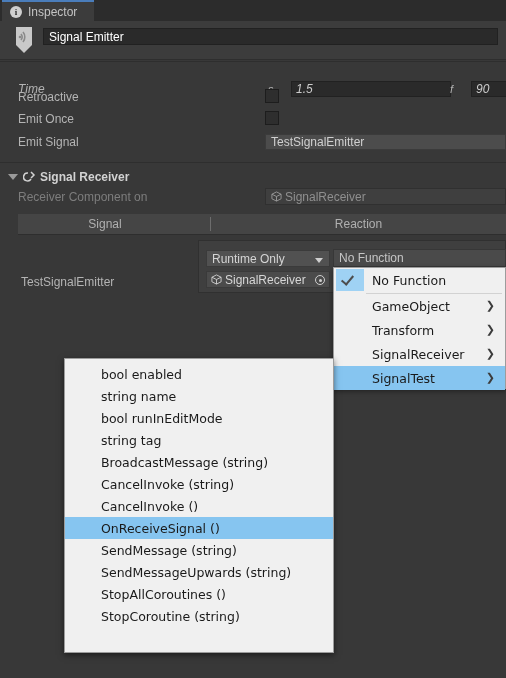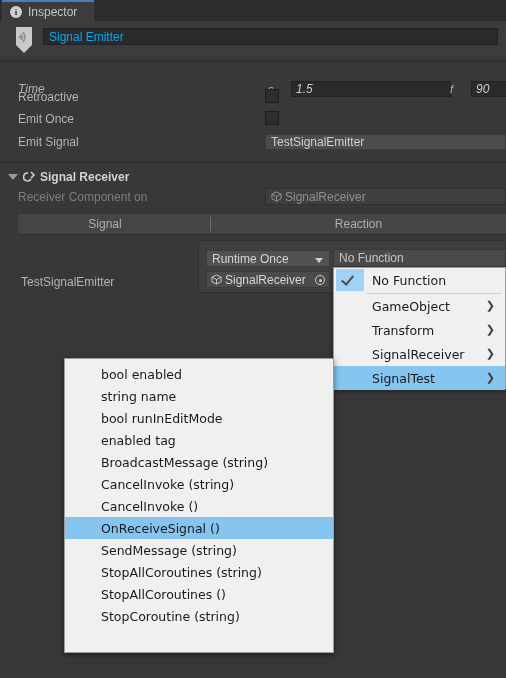--- a/index.html
+++ b/index.html
@@ -78,21 +78,21 @@
   #name-field {
     position: absolute;
     left: 43px; top: 7px;
     width: 455px; height: 17px;
     background: #2a2a2a;
     border: 1px solid #212121;
     box-sizing: border-box;
     display: flex;
     align-items: center;
     padding-left: 5px;
-    color: #0ea5e9;
+    color: #ffffff;
     font-size: 12px;
   }
 
   
   #props-block {
     position: absolute;
     left: 0; top: 61px;
     width: 506px; height: 100px;
     background: #383838;
     border-top: 1px solid #2e2e2e;
@@ -474,21 +474,21 @@
     <span class="col" style="left:0px; width:174px;">Signal</span>
     <div id="col-divider"></div>
     <span class="col" style="left:193px; width:295px;">Reaction</span>
   </div>
   <div id="header-underline"></div>
 
   <div id="reaction-box"></div>
   <span id="signal-row-name">TestSignalEmitter</span>
 
   <div id="runtime-dropdown">
-    <span>Runtime Once</span>
+    <span>Runtime Only</span>
     <span class="dd-arrow"></span>
   </div>
 
   <div id="object-field">
     <svg class="cube-icon" viewBox="0 0 12 12">
       <path d="M6 1 L11 3.5 L6 6 L1 3.5 Z" fill="none" stroke="#d0d0d0" stroke-width="1"></path>
       <path d="M1 3.5 V8.5 L6 11 V6" fill="none" stroke="#d0d0d0" stroke-width="1"></path>
       <path d="M11 3.5 V8.5 L6 11" fill="none" stroke="#d0d0d0" stroke-width="1"></path>
     </svg>
     <span>SignalReceiver</span>
@@ -534,39 +534,39 @@
     <div class="menu-item">
       <span class="mi-label">bool enabled</span>
     </div>
     <div class="menu-item">
       <span class="mi-label">string name</span>
     </div>
     <div class="menu-item">
       <span class="mi-label">bool runInEditMode</span>
     </div>
     <div class="menu-item">
-      <span class="mi-label">enabled tag</span>
+      <span class="mi-label">string tag</span>
     </div>
     <div class="menu-item">
       <span class="mi-label">BroadcastMessage (string)</span>
     </div>
     <div class="menu-item">
       <span class="mi-label">CancelInvoke (string)</span>
     </div>
     <div class="menu-item">
       <span class="mi-label">CancelInvoke ()</span>
     </div>
     <div class="menu-item selected">
       <span class="mi-label">OnReceiveSignal ()</span>
     </div>
     <div class="menu-item">
       <span class="mi-label">SendMessage (string)</span>
     </div>
     <div class="menu-item">
-      <span class="mi-label">StopAllCoroutines (string)</span>
+      <span class="mi-label">SendMessageUpwards (string)</span>
     </div>
     <div class="menu-item">
       <span class="mi-label">StopAllCoroutines ()</span>
     </div>
     <div class="menu-item">
       <span class="mi-label">StopCoroutine (string)</span>
     </div>
   </div>
 
 </div>

